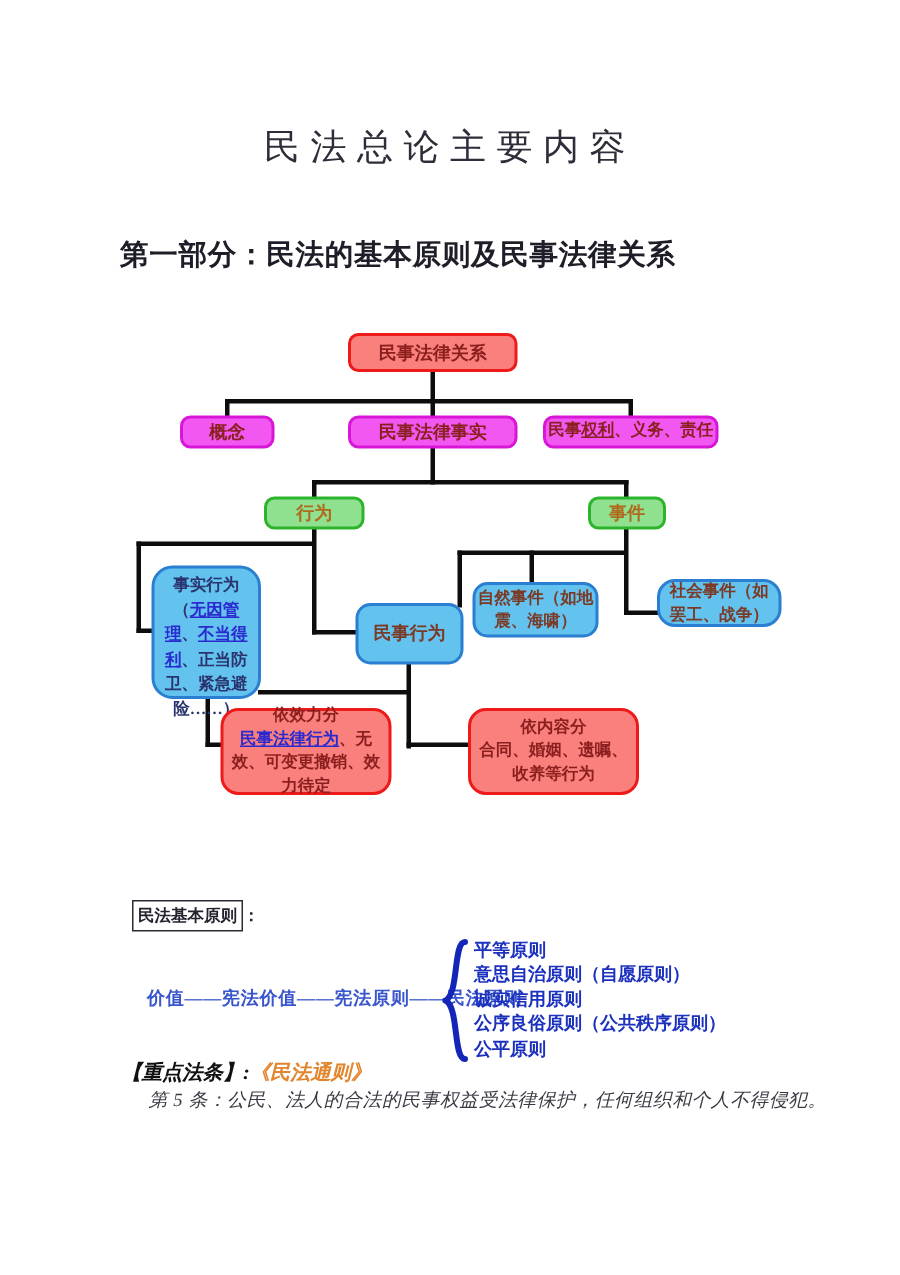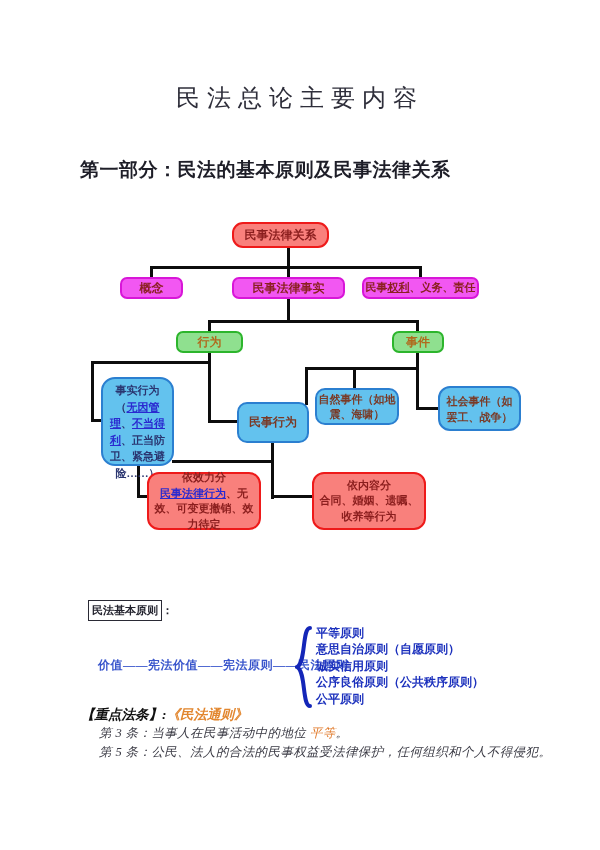--- a/index.html
+++ b/index.html
@@ -69,21 +69,21 @@
   <div class="line" style="left:305px;top:367px;width:113px;height:3px;"></div>
   <div class="line" style="left:305px;top:367px;width:3px;height:38px;"></div>
   <div class="line" style="left:353px;top:367px;width:3px;height:22px;"></div>
   <div class="line" style="left:416px;top:407px;width:24px;height:3px;"></div>
   <div class="line" style="left:271px;top:442px;width:3px;height:57px;"></div>
   <div class="line" style="left:172px;top:460px;width:101px;height:3px;"></div>
   <div class="line" style="left:137px;top:464px;width:3px;height:34px;"></div>
   <div class="line" style="left:137px;top:495px;width:12px;height:3px;"></div>
   <div class="line" style="left:271px;top:495px;width:43px;height:3px;"></div>
 
-  <div class="node red fs12" style="left:232px;top:222px;width:97px;height:26px;border-radius:11px;">
+  <div class="node red fs12" style="left:232px;top:222px;width:113px;height:26px;">
     <span>民事法律关系</span>
   </div>
 
   <div class="node magenta fs12" style="left:120px;top:277px;width:63px;height:22px;">
     <span>概念</span>
   </div>
 
   <div class="node magenta fs12" style="left:232px;top:277px;width:113px;height:22px;">
     <span>民事法律事实</span>
   </div>
@@ -109,21 +109,21 @@
   </div>
 
   <div class="node cyan fs12" style="left:237px;top:402px;width:72px;height:41px;border-radius:10px;">
     <span>民事行为</span>
   </div>
 
   <div class="node cyan fs11" style="left:315px;top:388px;width:84px;height:37px;border-radius:10px;line-height:15px;">
     <span>自然事件（如地震、海啸）</span>
   </div>
 
-  <div class="node cyan fs11" style="left:438px;top:386px;width:83px;height:45px;border-radius:12px;line-height:16px;padding:2px;">
+  <div class="node cyan fs11" style="left:438px;top:386px;width:83px;height:32px;border-radius:12px;line-height:16px;padding:2px;">
     <span>社会事件（如罢工、战争）</span>
   </div>
 
   <div class="node red fs11" style="left:147px;top:472px;width:114px;height:58px;border-radius:12px;line-height:15.5px;padding:2px;">
     <div>依效力分</div>
     <div>
       <span class="blue-link">民事法律行为</span><span>、无效、可变更撤销、效力待定</span>
     </div>
   </div>
 
@@ -152,18 +152,15 @@
   <div>公序良俗原则（公共秩序原则）</div>
   <div>公平原则</div>
 </div>
 
 <div class="abs kp-head">
   <span>【重点法条】:</span><span class="src">《民法通则》</span>
 </div>
 
 <div class="abs kp-articles">
   <div>
-    <span>第 3 条：当事人在民事活动中的地位 </span><span class="hl">平等</span><span>。</span>
-  </div>
-  <div>
     <span>第 5 条：公民、法人的合法的民事权益受法律保护，任何组织和个人不得侵犯。</span><span class="hl"></span><span></span>
   </div>
 </div>
 
 </body></html>

